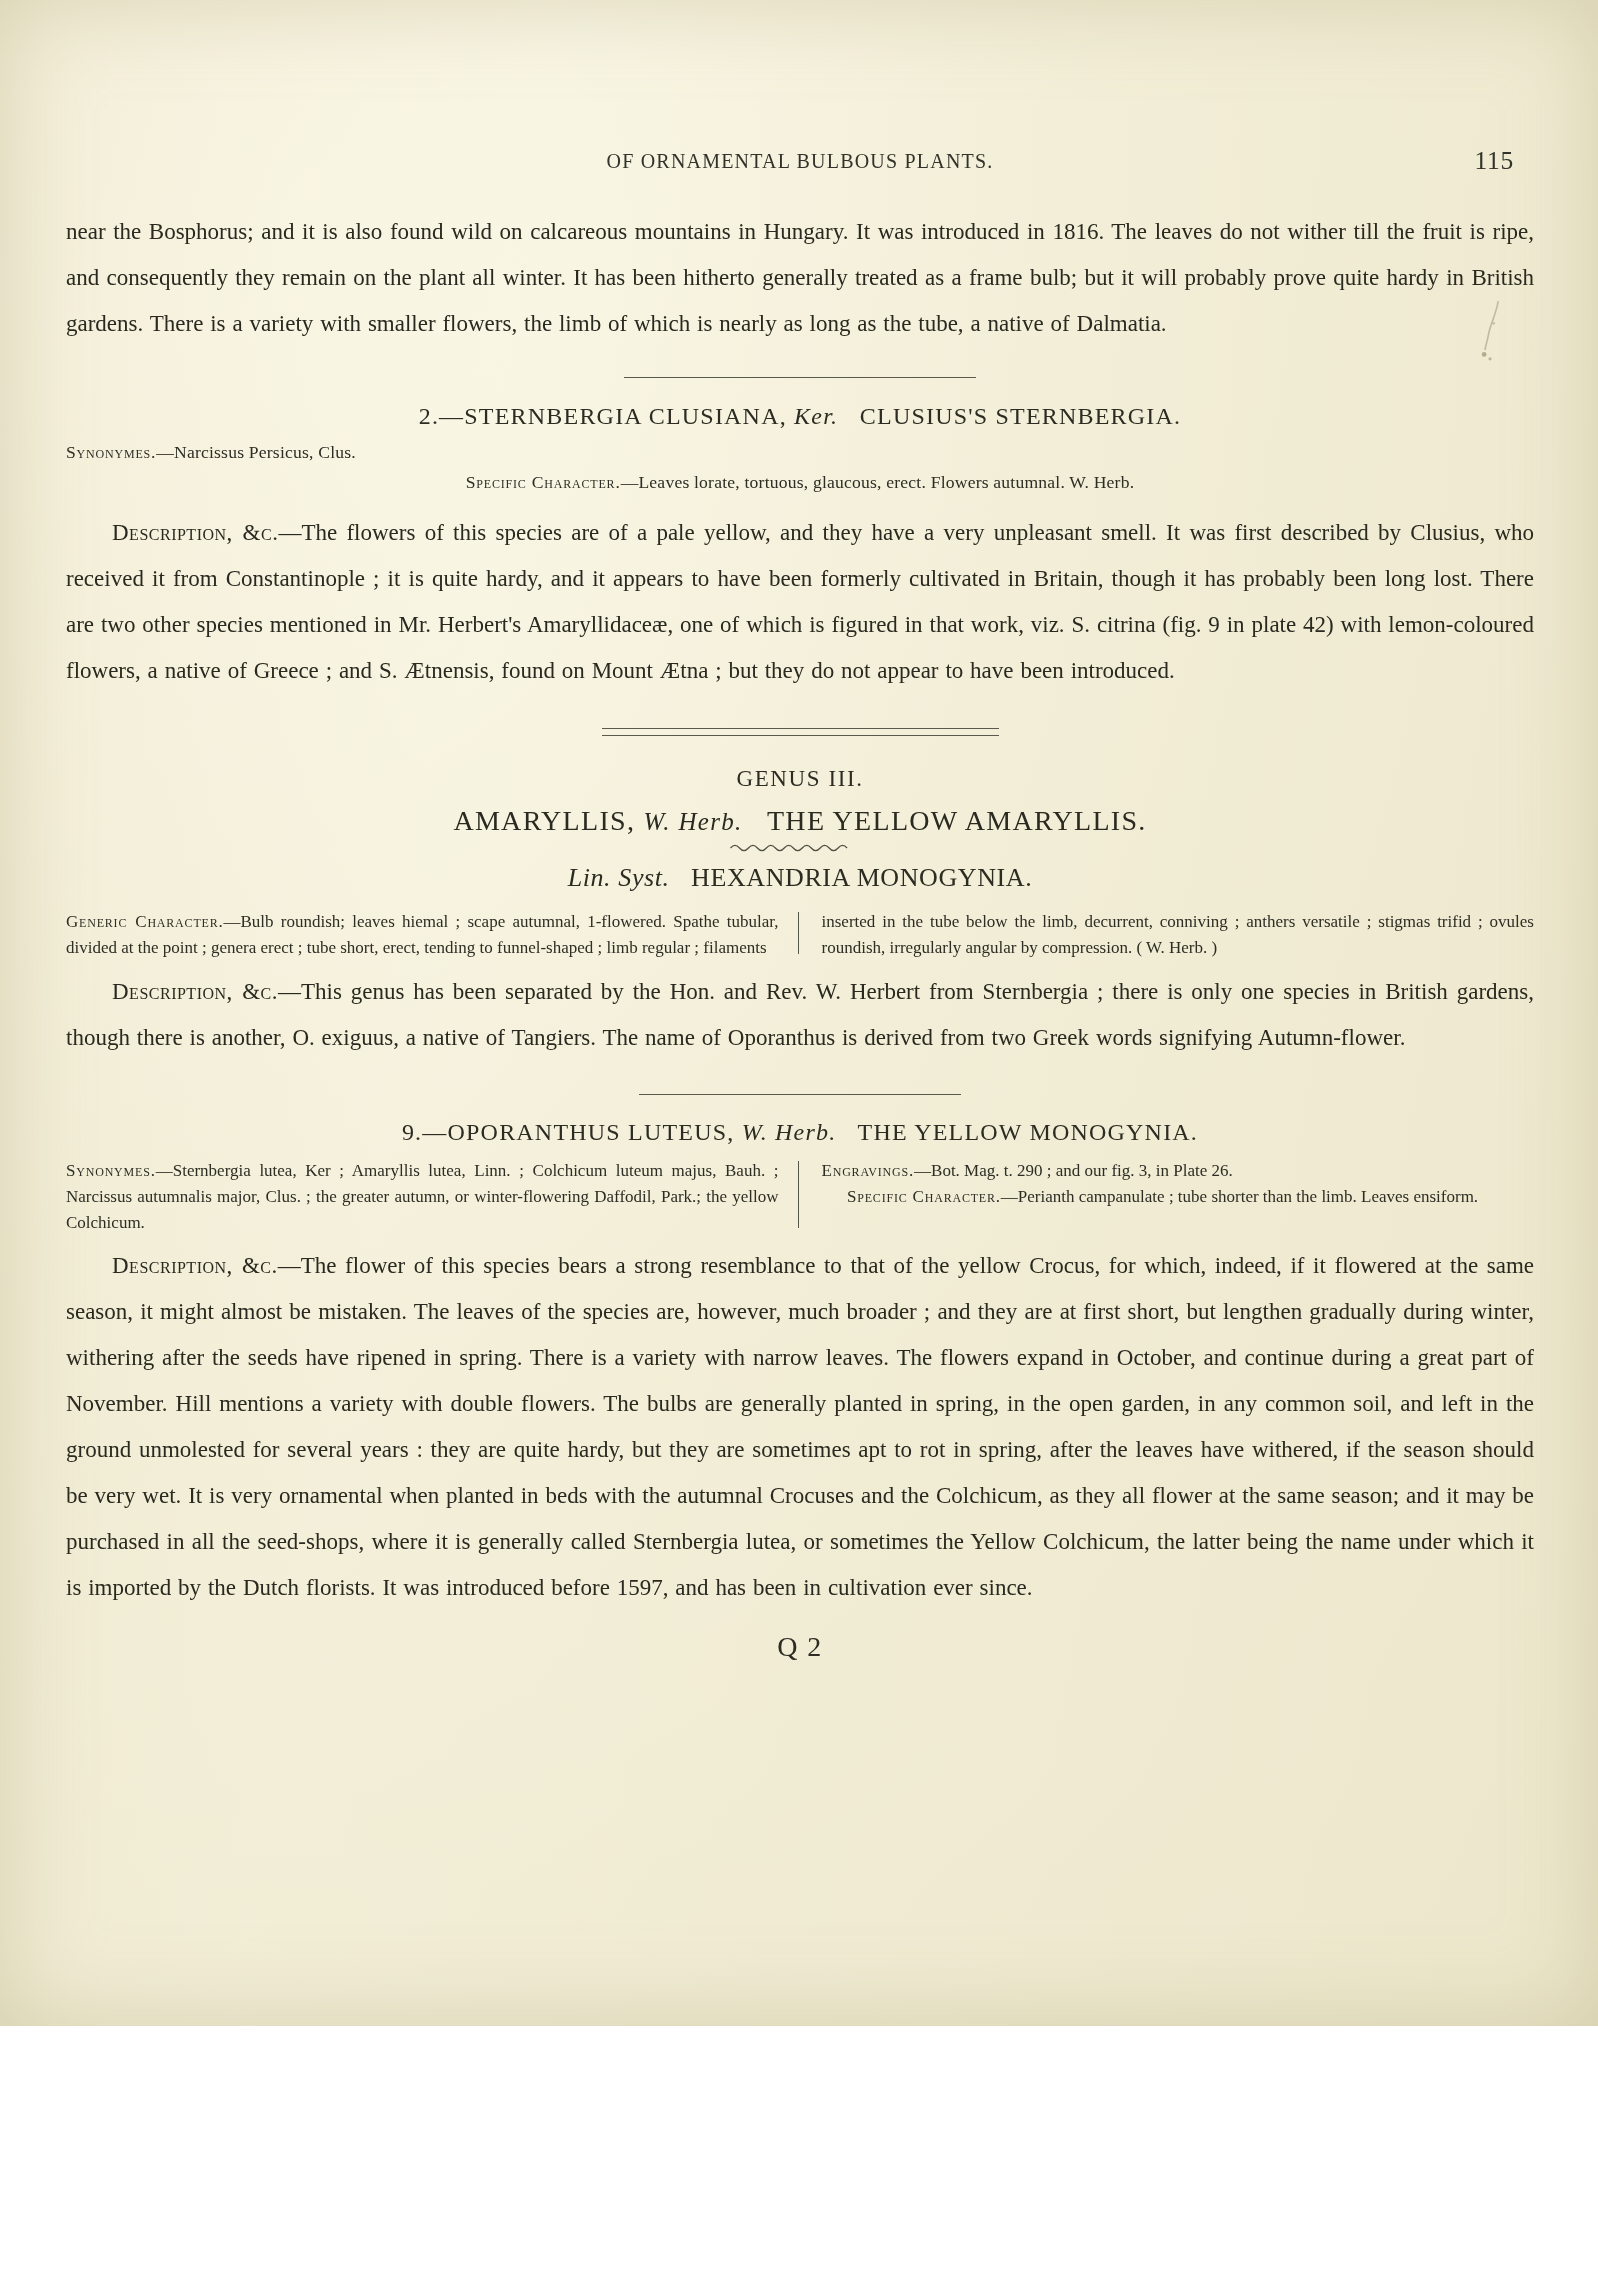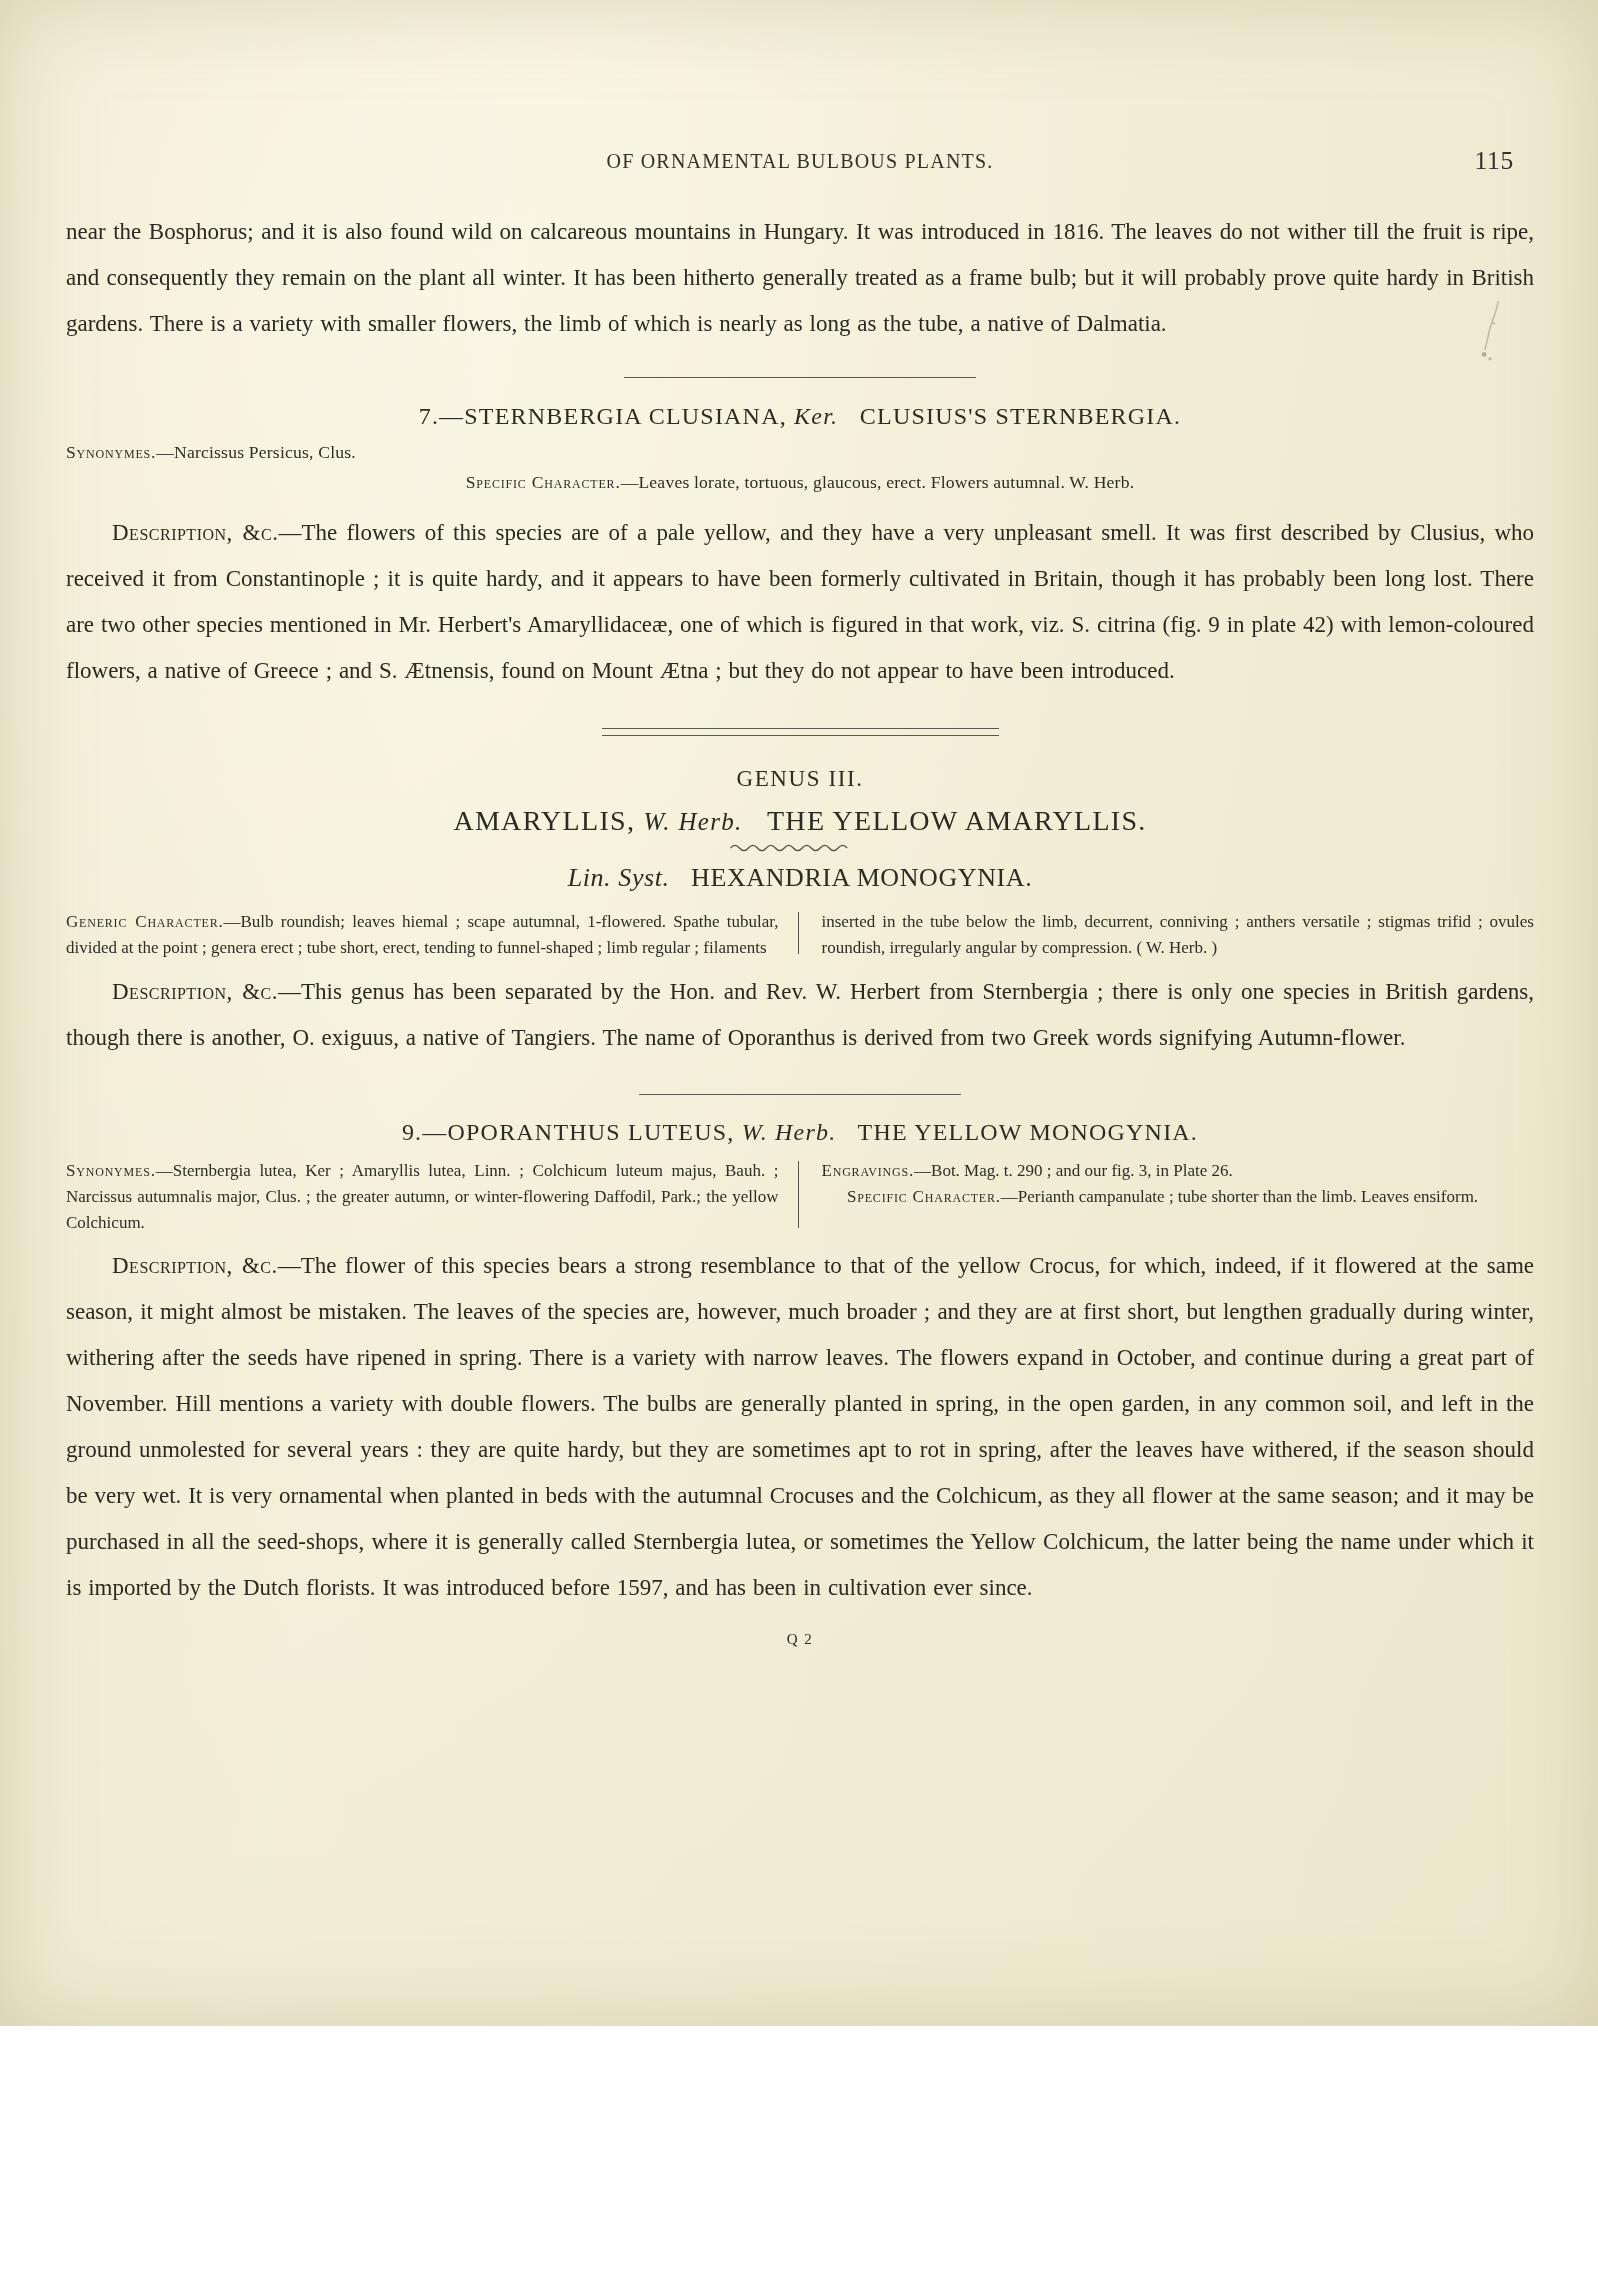--- a/index.html
+++ b/index.html
@@ -184,21 +184,21 @@
   }
   .twocol .lab {
     font-variant: small-caps;
     letter-spacing: 0.8px;
   }
   .indent-sm { text-indent: 25.5px; display:block; }
 
   
   .sig {
     text-align: center;
-    font-size: 15px;
+    font-size: 28px;
     letter-spacing: 1.5px;
     margin-top: 19.5px;
     color: #2c2c22;
   }
   .sig .q { font-variant: small-caps; }
 
   
   .blemish {
     position: absolute;
     right: 88px;
@@ -233,21 +233,21 @@
     <div class="runhead">
       <div class="title">OF ORNAMENTAL BULBOUS PLANTS.</div>
       <div class="pageno">115</div>
     </div>
 
     <p class="body">near the Bosphorus; and it is also found wild on calcareous mountains in Hungary.   It was introduced in 1816.  The leaves do not wither till the fruit is ripe, and consequently they remain on the plant all winter.   It has been hitherto generally treated as a frame bulb; but it will probably prove quite hardy in British gardens.   There is a variety with smaller flowers, the limb of which is nearly as long as the tube, a native of Dalmatia.</p>
 
     <div class="rule-short"></div>
 
     <h2 class="species">
-      <span>7.—STERNBERGIA CLUSIANA,</span>
+      <span>2.—STERNBERGIA CLUSIANA,</span>
       <span class="ker">Ker.</span>
       &nbsp;
       <span>CLUSIUS'S STERNBERGIA.</span>
     </h2>
 
     <div class="syn-line">
       <span class="lab">Synonymes.</span><span class="ital-part">—Narcissus Persicus, Clus.</span>
     </div>
 
     <div class="spec-line">

